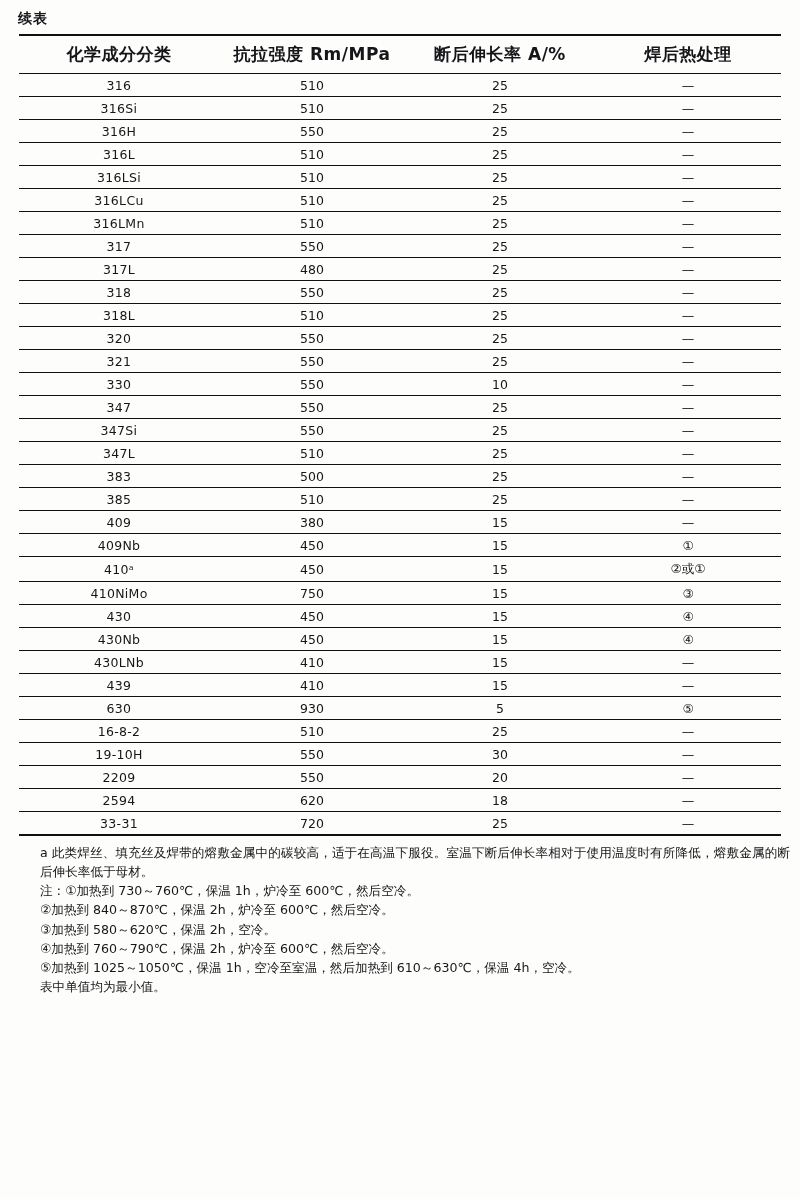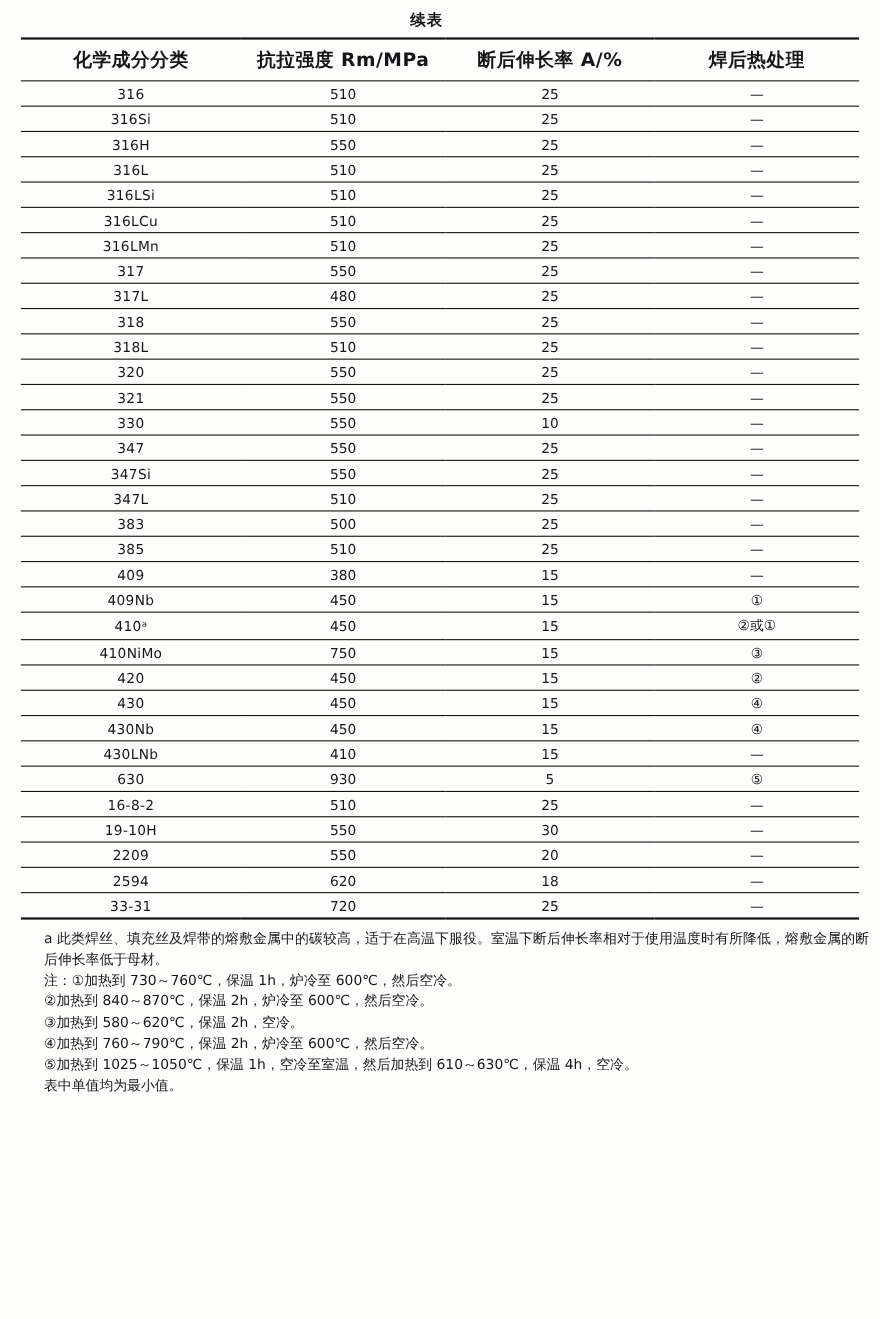--- a/index.html
+++ b/index.html
@@ -16,21 +16,21 @@
     overflow: hidden;
   }
   .page {
     width: 800px;
     height: 1199px;
     box-sizing: border-box;
     padding: 10px 18px 0 18px;
     position: relative;
   }
   .cont-label {
-    text-align: center;
+    text-align: left;
     font-size: 14px;
     font-weight: bold;
     letter-spacing: 1px;
     padding-right: 24px;
     margin-bottom: 6px;
     font-family: "DejaVu Sans", sans-serif;
   }
   table.data {
     width: 762px;
     border-collapse: collapse;
@@ -240,39 +240,39 @@
           <td>15</td>
           <td>②或①</td>
         </tr>
         <tr>
           <td class="name">410NiMo</td>
           <td>750</td>
           <td>15</td>
           <td>③</td>
         </tr>
         <tr>
-          <td class="name">420</td>
-          <td>450</td>
-          <td>15</td>
-          <td>②</td>
-        </tr>
-        <tr>
           <td class="name">430</td>
           <td>450</td>
           <td>15</td>
           <td>④</td>
         </tr>
         <tr>
           <td class="name">430Nb</td>
           <td>450</td>
           <td>15</td>
           <td>④</td>
         </tr>
         <tr>
           <td class="name">430LNb</td>
+          <td>410</td>
+          <td>15</td>
+          <td>—</td>
+        </tr>
+        <tr>
+          <td class="name">439</td>
           <td>410</td>
           <td>15</td>
           <td>—</td>
         </tr>
         <tr>
           <td class="name">630</td>
           <td>930</td>
           <td>5</td>
           <td>⑤</td>
         </tr>

